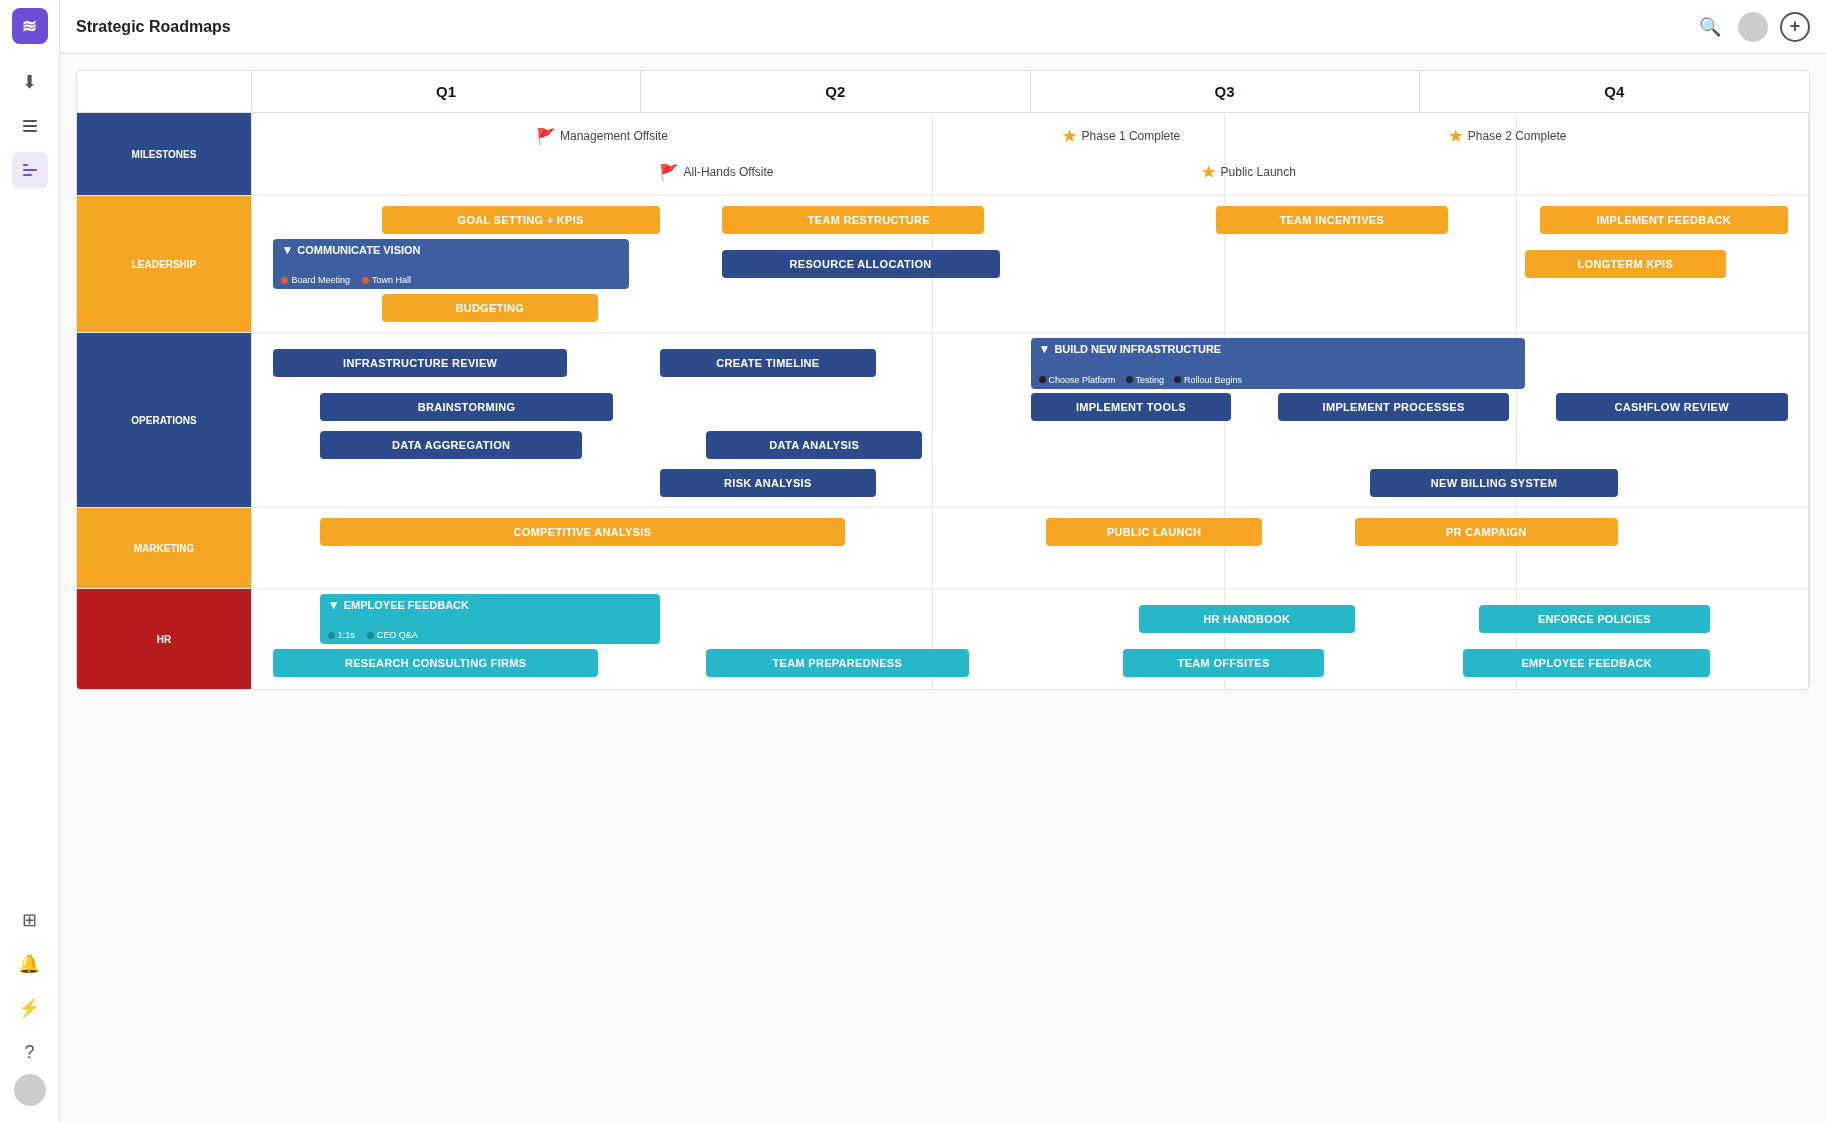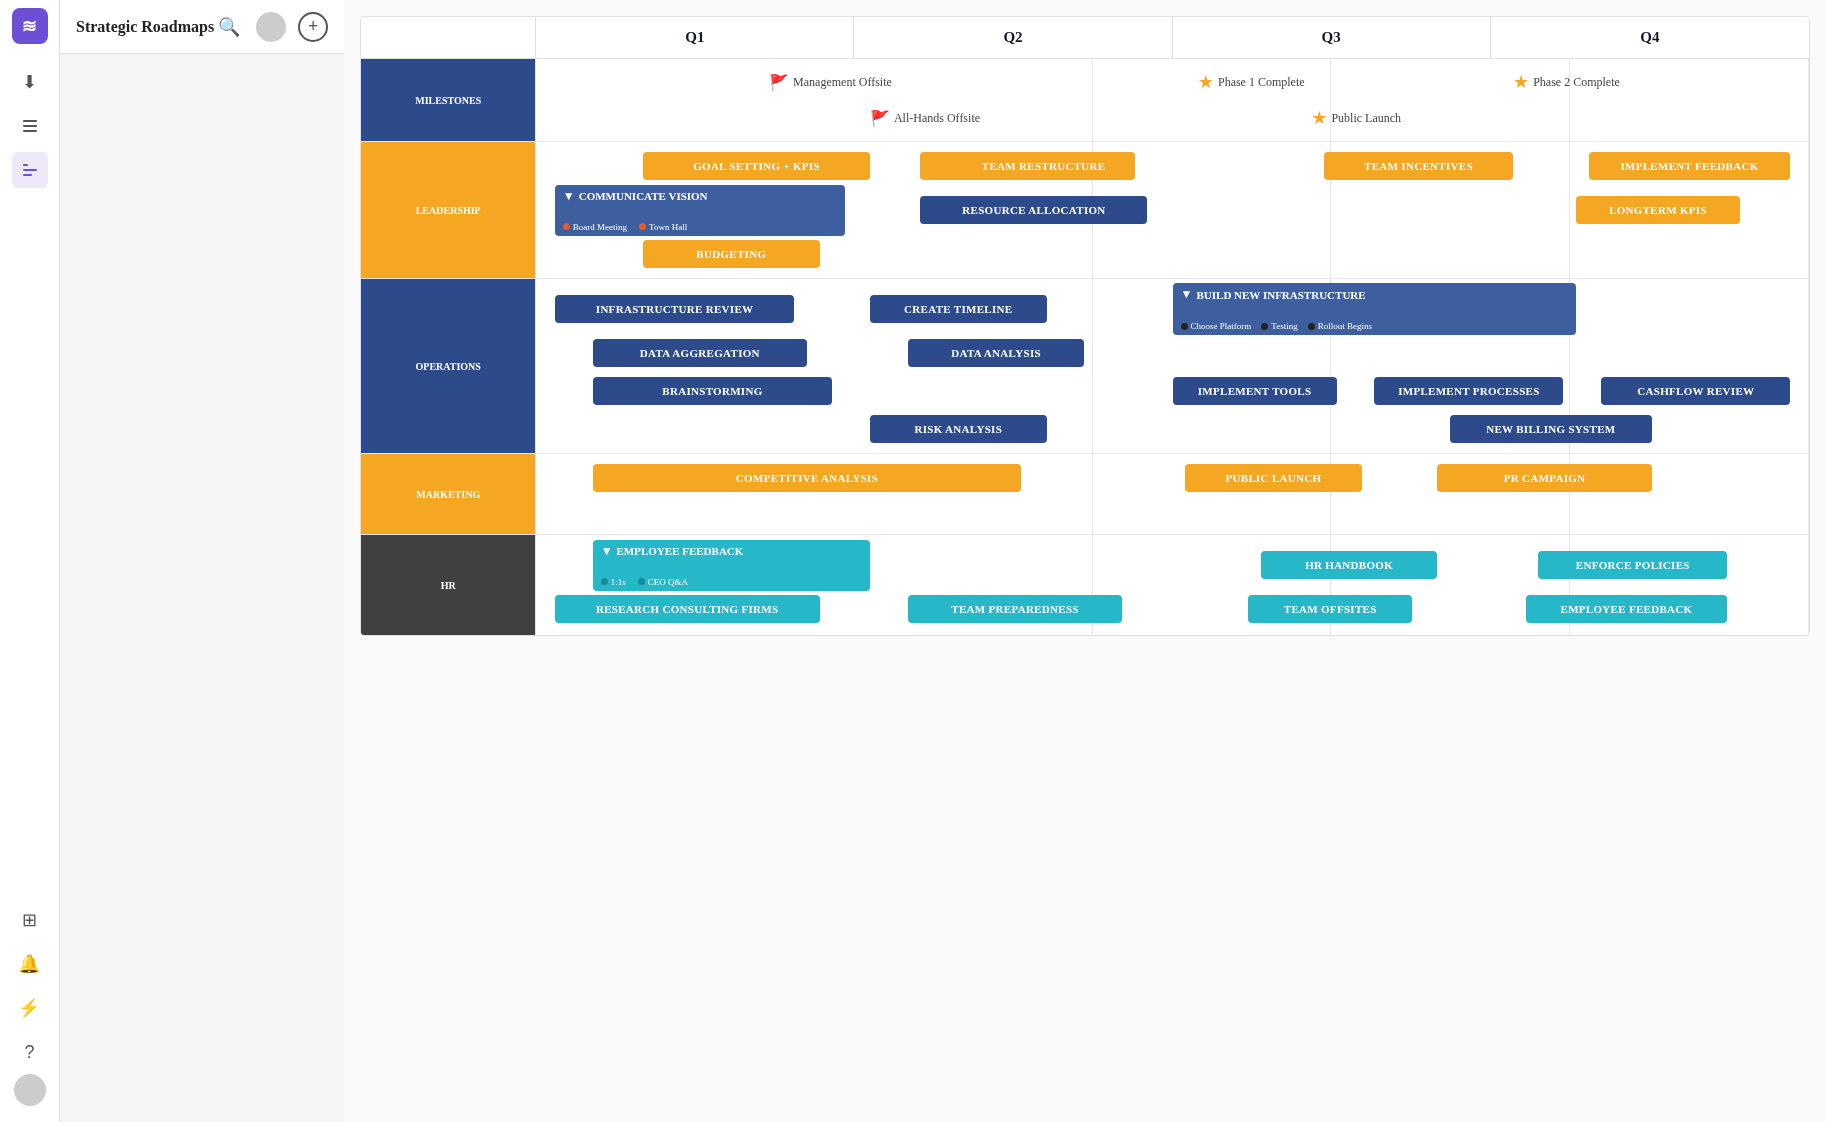--- a/index.html
+++ b/index.html
@@ -40,23 +40,22 @@
       width: 32px; height: 32px;
       background: #ccc;
       border-radius: 50%;
       margin-bottom: 8px;
     }
 
     
     .main {
       flex: 1;
       display: flex;
-      flex-direction: row;
+      flex-direction: column;
       overflow: hidden;
-      font-family: Liberation Serif, serif;
     }
 
     
     .topbar {
       height: 54px;
       background: #fff;
       border-bottom: 1px solid #e0e0e0;
       display: flex;
       align-items: center;
       padding: 0 16px;
@@ -423,51 +422,51 @@
                 </div>
                 <div class="dot-item">
                   <span class="dot" style="background:#222;"></span>
                   <span>Rollout Begins</span>
                 </div>
               </div>
             </div>
           </div>
 
           <div class="bar-row">
-            <div class="bar bar-blue-dark pos" style="left:4%;width:17%;">DATA AGGREGATION</div>
-            <div class="bar bar-blue-dark pos" style="left:29%;width:14%;">DATA ANALYSIS</div>
-          </div>
-
-          <div class="bar-row">
             <div class="bar bar-blue-dark pos" style="left:4%;width:19%;">BRAINSTORMING</div>
             <div class="bar bar-blue-dark pos" style="left:50%;width:13%;">IMPLEMENT TOOLS</div>
             <div class="bar bar-blue-dark pos" style="left:66%;width:15%;">IMPLEMENT PROCESSES</div>
             <div class="bar bar-blue-dark pos" style="left:84%;width:15%;">CASHFLOW REVIEW</div>
           </div>
 
           <div class="bar-row">
+            <div class="bar bar-blue-dark pos" style="left:4%;width:17%;">DATA AGGREGATION</div>
+            <div class="bar bar-blue-dark pos" style="left:29%;width:14%;">DATA ANALYSIS</div>
+          </div>
+
+          <div class="bar-row">
             <div class="bar bar-blue-dark pos" style="left:26%;width:14%;">RISK ANALYSIS</div>
             <div class="bar bar-blue-dark pos" style="left:72%;width:16%;">NEW BILLING SYSTEM</div>
           </div>
         </div>
       </div>
 
       <div class="roadmap-row">
         <div class="row-label" style="background:#f5a623;">MARKETING</div>
         <div class="row-content" style="min-height:60px;">
           <div class="bar-row">
             <div class="bar bar-orange pos" style="left:4%;width:34%;">COMPETITIVE ANALYSIS</div>
             <div class="bar bar-orange pos" style="left:51%;width:14%;">PUBLIC LAUNCH</div>
             <div class="bar bar-orange pos" style="left:71%;width:17%;">PR CAMPAIGN</div>
           </div>
         </div>
       </div>
 
       <div class="roadmap-row">
-        <div class="row-label" style="background:#404040;">HR</div>
+        <div class="row-label" style="background:#b91c1c;">HR</div>
         <div class="row-content" style="min-height:100px;">
 
           <div class="bar-row" style="height:44px;">
             <div class="bar-emp pos" style="left:4%;width:22%;">
               <div class="bar-emp-title">
                 <span class="chevron">▼</span>
                 EMPLOYEE FEEDBACK
               </div>
               <div class="bar-emp-subs">
                 <div class="dot-item">

